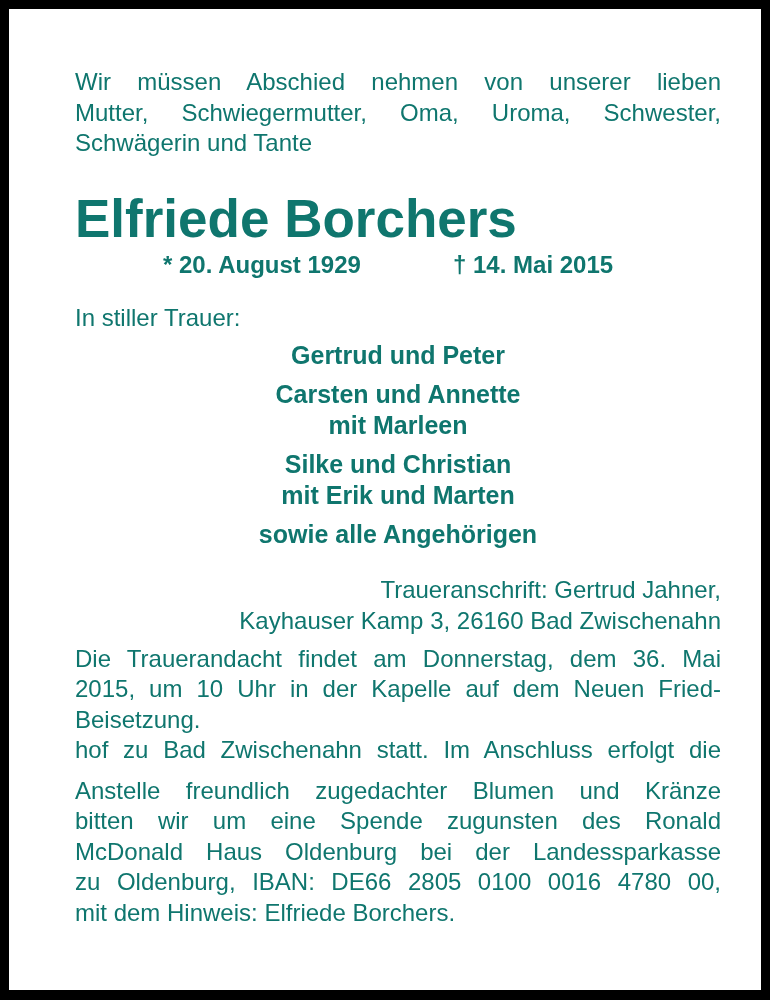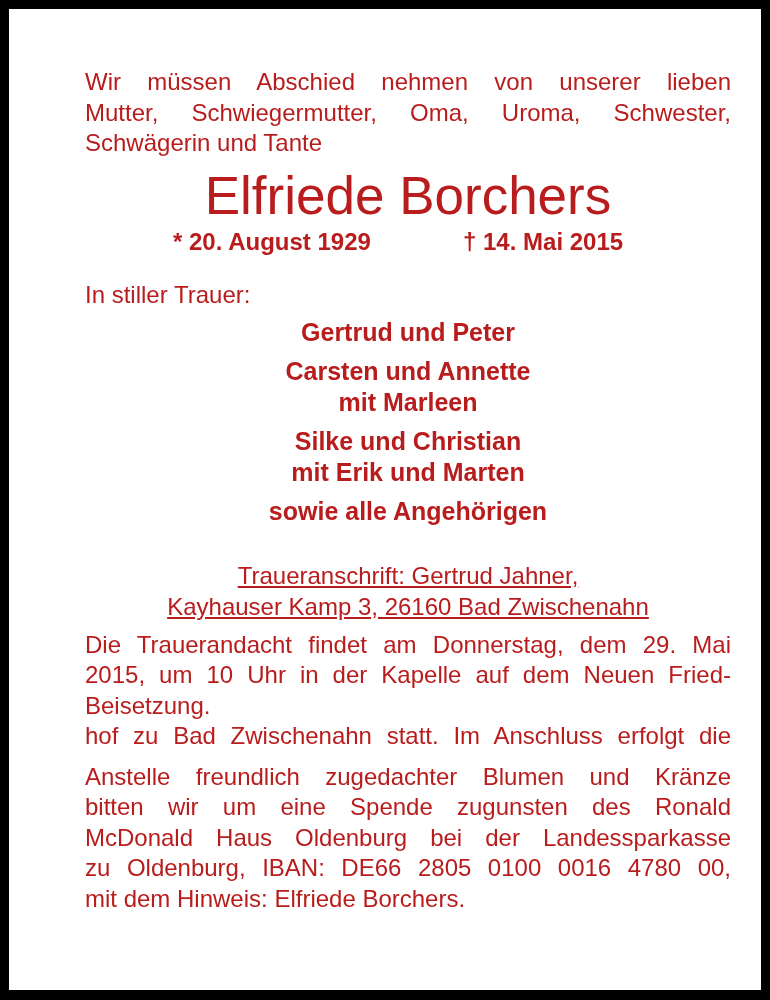--- a/index.html
+++ b/index.html
@@ -6,55 +6,55 @@
     body { width: 770px; height: 1000px; position: relative; overflow: hidden; }
     .frame {
       position: absolute; left: 0; top: 0;
       width: 770px; height: 1000px;
       box-sizing: border-box;
       border: 9px solid #000000;
       border-top-width: 9px; border-right-width: 9px; border-bottom-width: 10px; border-left-width: 9px;
       background: #ffffff;
     }
     .content {
-      position: absolute; left: 76px; top: 58px; width: 646px;
-      color: #b91c1c;
+      position: absolute; left: 66px; top: 58px; width: 646px;
+      color: #0f766e;
       font-family: "Liberation Sans", sans-serif;
     }
     .intro {
       font-size: 24px; line-height: 30.5px;
       text-align: justify; text-align-last: left;
       margin: 0;
     }
     .intro .line { display: block; text-align: justify; text-align-last: justify; }
     .intro .line.last { text-align-last: left; }
     .name {
-      text-align: center; font-weight: normal;
+      text-align: left; font-weight: bold;
       font-size: 53px; line-height: 60px;
-      margin-top: 7px; letter-spacing: 0px;
+      margin-top: 30px; letter-spacing: 0px;
     }
     .nee {
       text-align: center; font-weight: bold;
       font-size: 24px; line-height: 28px; margin-top: 0px;
     }
     .dates {
       font-weight: bold; font-size: 24px; line-height: 32px;
       position: relative; height: 32px;
     }
     .dates .born { position: absolute; left: 88px; top: 0; }
     .dates .died { position: absolute; left: 378px; top: 0; }
     .mourning-label {
       text-align: left; font-size: 24px; line-height: 28px; margin-top: 23px;
     }
     .mourners { text-align: center; font-weight: bold; font-size: 25px; }
     .mourners .group { margin-top: 8px; line-height: 31px; }
     .mourners .group.first { margin-top: 8px; }
     .mourners .line { display: block; }
     .address {
-      text-align: center; font-size: 24px; line-height: 31px; margin-top: 33px; text-decoration: underline;
+      text-align: right; font-size: 24px; line-height: 31px; margin-top: 24px;
     }
     .para {
       font-size: 24px; line-height: 30.5px; margin-top: 8px;
     }
     .para .line { display: block; text-align: justify; text-align-last: justify; }
     .para .line.last { text-align-last: left; }
     .para.donation { margin-top: 10px; }
   </style>
 </head>
 <body>
@@ -93,21 +93,21 @@
         <span class="line">sowie alle Angehörigen</span>
       </div>
     </div>
 
     <div class="address">
       <span class="line" style="display:block">Traueranschrift: Gertrud Jahner,</span>
       <span class="line" style="display:block">Kayhauser Kamp 3, 26160 Bad Zwischenahn</span>
     </div>
 
     <div class="para service">
-      <span class="line">Die Trauerandacht findet am Donnerstag, dem 29. Mai</span>
+      <span class="line">Die Trauerandacht findet am Donnerstag, dem 36. Mai</span>
       <span class="line">2015, um 10 Uhr in der Kapelle auf dem Neuen Fried-</span>
       <span class="line last">Beisetzung.</span>
       <span class="line">hof zu Bad Zwischenahn statt. Im Anschluss erfolgt die</span>
     </div>
 
     <div class="para donation">
       <span class="line">Anstelle freundlich zugedachter Blumen und Kränze</span>
       <span class="line">bitten wir um eine Spende zugunsten des Ronald</span>
       <span class="line">McDonald Haus Oldenburg bei der Landessparkasse</span>
       <span class="line">zu Oldenburg, IBAN: DE66 2805 0100 0016 4780 00,</span>

